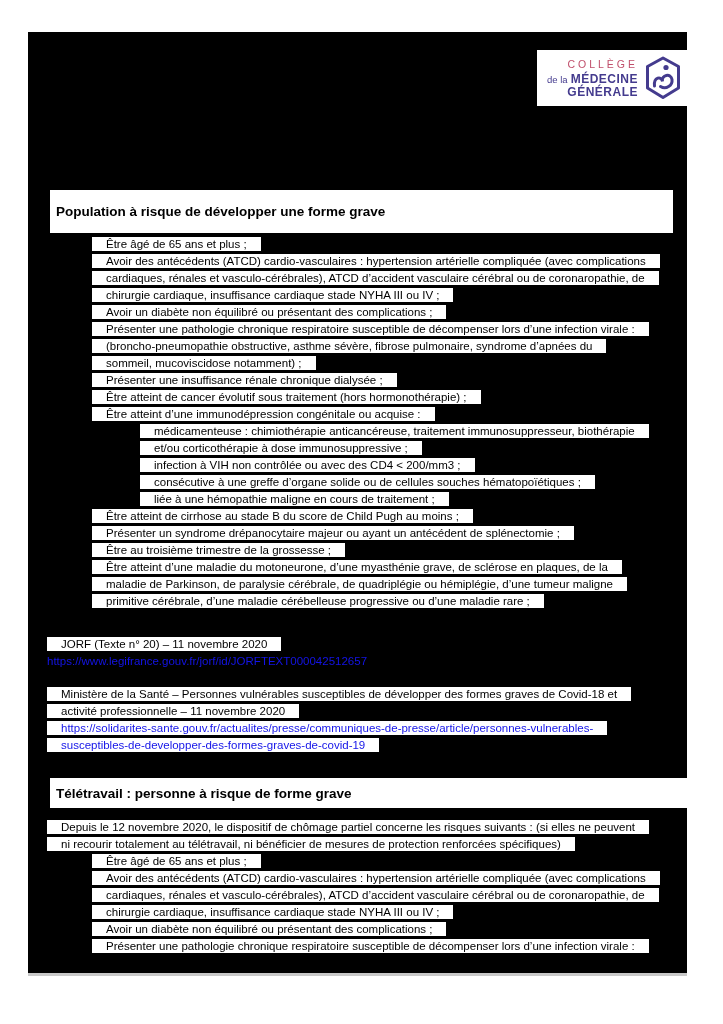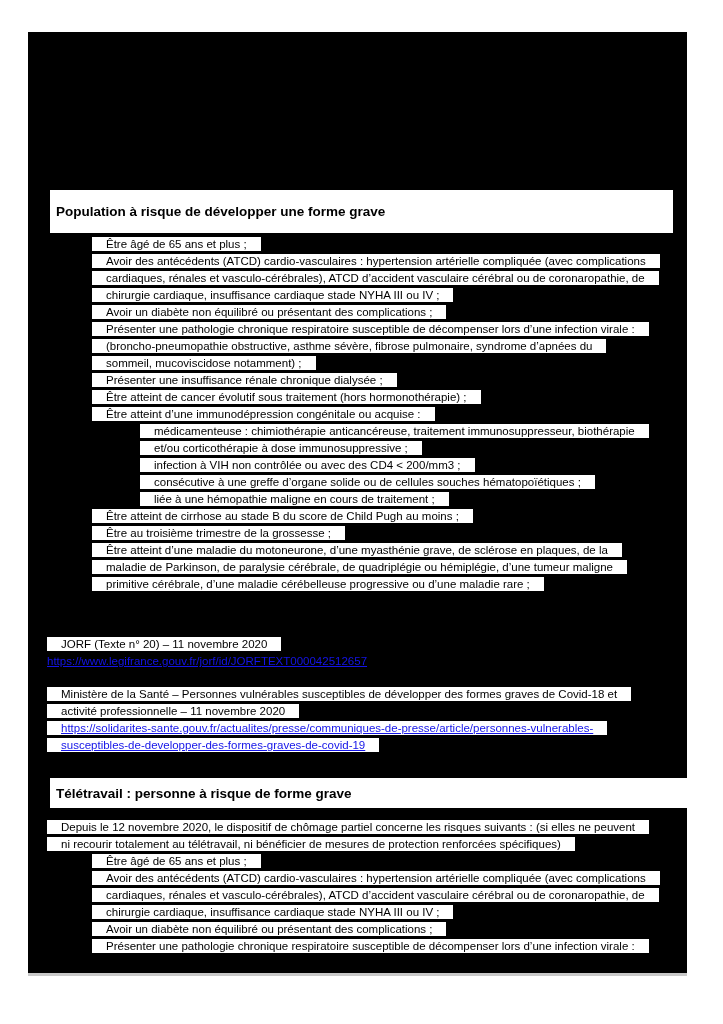--- a/index.html
+++ b/index.html
@@ -25,33 +25,47 @@
     padding-left:6px; box-sizing:border-box; font-weight:bold; font-size:13.5px; color:#000;
   }
   .band1 { top:158px; width:623px; height:43px; }
   .band2 { top:746px; width:722px; height:30px; }
   .textblock { position:absolute; left:0; width:659px; }
   .line { height:17px; line-height:17px; white-space:nowrap; font-size:11.5px; color:#000; }
   .ind0 { padding-left:19px; }
   .ind1 { padding-left:64px; }
   .ind2 { padding-left:112px; }
   .hl { background:#ffffff; padding:1px 14px; }
-  .doclink { color:#1414e8; text-decoration:underline; cursor:pointer; }
+  .doclink { color:#1414e8; cursor:pointer; }
   .blk-list1 { top:204px; }
   .blk-jorf { top:604px; }
   .blk-ministere { top:654px; }
   .blk-intro { top:787px; }
   .blk-list2 { top:821px; }
 </style>
 </head>
 <body>
 
 <div class="page">
   <div class="blackboard">
 
+    <div class="logo-box">
+      <div class="logo-text">
+        <div class="logo-row1">COLLÈGE</div>
+        <div>
+          <span class="logo-dela">de la</span><span class="logo-bold">MÉDECINE</span>
+        </div>
+        <div class="logo-bold">GÉNÉRALE</div>
+      </div>
+      <svg width="40" height="46" viewBox="0 0 40 46">
+        <path d="M20 3 L35.5 11.5 V33 L20 42.5 L4.5 33 V11.5 Z" fill="none" stroke="#443b8e" stroke-width="3" stroke-linejoin="round"></path>
+        <circle cx="23" cy="12.5" r="2.6" fill="#443b8e"></circle>
+        <path d="M11.5 31 C10.5 22 18.5 20.5 19.5 26.5 C18 20 28 17.5 29 24.5 C29.8 30.5 23 35 17.5 31.5" fill="none" stroke="#443b8e" stroke-width="3" stroke-linecap="round"></path>
+      </svg>
+    </div>
 
     <div class="band band1">Population à risque de développer une forme grave</div>
 
     <div class="textblock blk-list1">
         <div class="line ind1"><span class="hl">Être âgé de 65 ans et plus ;</span></div>
         <div class="line ind1"><span class="hl">Avoir des antécédents (ATCD) cardio-vasculaires : hypertension artérielle compliquée (avec complications</span></div>
         <div class="line ind1"><span class="hl">cardiaques, rénales et vasculo-cérébrales), ATCD d’accident vasculaire cérébral ou de coronaropathie, de</span></div>
         <div class="line ind1"><span class="hl">chirurgie cardiaque, insuffisance cardiaque stade NYHA III ou IV ;</span></div>
         <div class="line ind1"><span class="hl">Avoir un diabète non équilibré ou présentant des complications ;</span></div>
         <div class="line ind1"><span class="hl">Présenter une pathologie chronique respiratoire susceptible de décompenser lors d’une infection virale :</span></div>
@@ -59,20 +73,21 @@
         <div class="line ind1"><span class="hl">sommeil, mucoviscidose notamment) ;</span></div>
         <div class="line ind1"><span class="hl">Présenter une insuffisance rénale chronique dialysée ;</span></div>
         <div class="line ind1"><span class="hl">Être atteint de cancer évolutif sous traitement (hors hormonothérapie) ;</span></div>
         <div class="line ind1"><span class="hl">Être atteint d’une immunodépression congénitale ou acquise :</span></div>
         <div class="line ind2"><span class="hl">médicamenteuse : chimiothérapie anticancéreuse, traitement immunosuppresseur, biothérapie</span></div>
         <div class="line ind2"><span class="hl">et/ou corticothérapie à dose immunosuppressive ;</span></div>
         <div class="line ind2"><span class="hl">infection à VIH non contrôlée ou avec des CD4 &lt; 200/mm3 ;</span></div>
         <div class="line ind2"><span class="hl">consécutive à une greffe d’organe solide ou de cellules souches hématopoïétiques ;</span></div>
         <div class="line ind2"><span class="hl">liée à une hémopathie maligne en cours de traitement ;</span></div>
         <div class="line ind1"><span class="hl">Être atteint de cirrhose au stade B du score de Child Pugh au moins ;</span></div>
+        <div class="line ind1"><span class="hl">Présenter un syndrome drépanocytaire majeur ou ayant un antécédent de splénectomie ;</span></div>
         <div class="line ind1"><span class="hl">Être au troisième trimestre de la grossesse ;</span></div>
         <div class="line ind1"><span class="hl">Être atteint d’une maladie du motoneurone, d’une myasthénie grave, de sclérose en plaques, de la</span></div>
         <div class="line ind1"><span class="hl">maladie de Parkinson, de paralysie cérébrale, de quadriplégie ou hémiplégie, d’une tumeur maligne</span></div>
         <div class="line ind1"><span class="hl">primitive cérébrale, d’une maladie cérébelleuse progressive ou d’une maladie rare ;</span></div>
       </div>
 
     <div class="textblock blk-jorf">
       <div class="line ind0"><span class="hl">JORF (Texte n° 20) – 11 novembre 2020</span></div>
       <div class="line ind0"><a class="doclink">https://www.legifrance.gouv.fr/jorf/id/JORFTEXT000042512657</a></div>
     </div>

